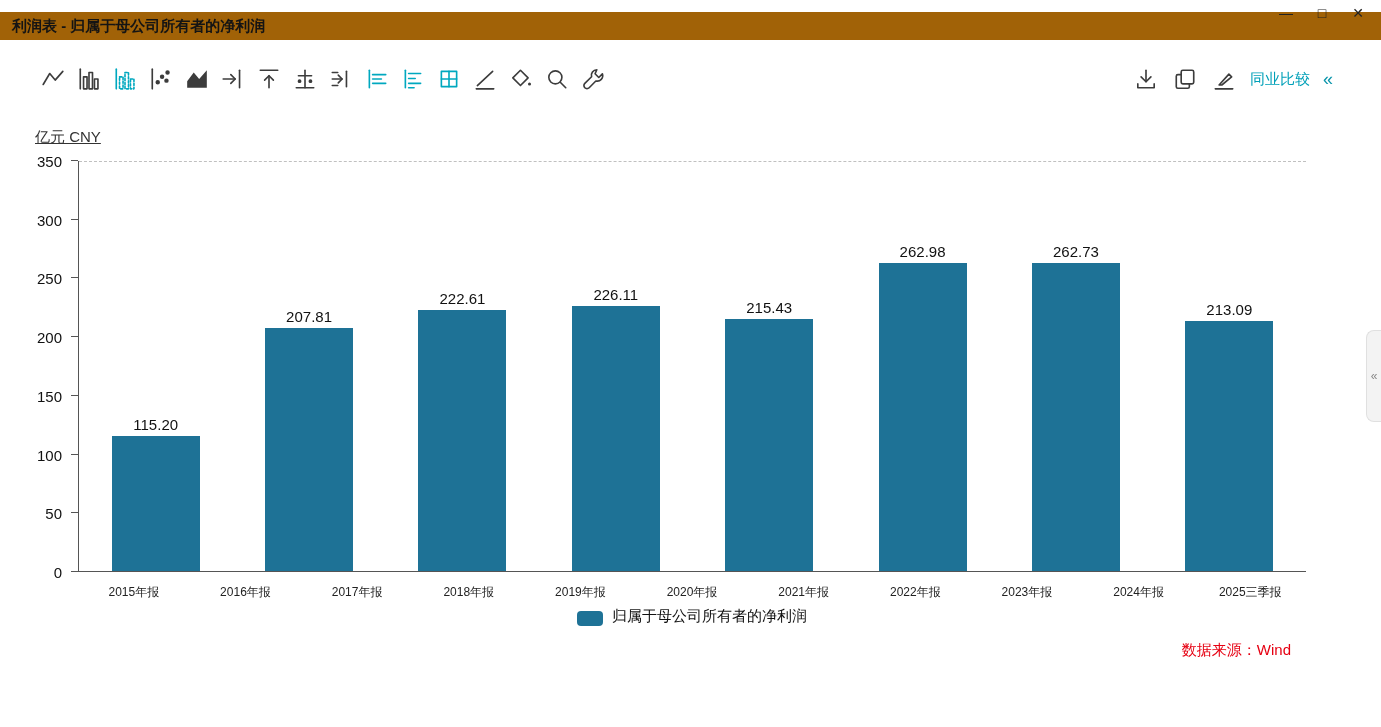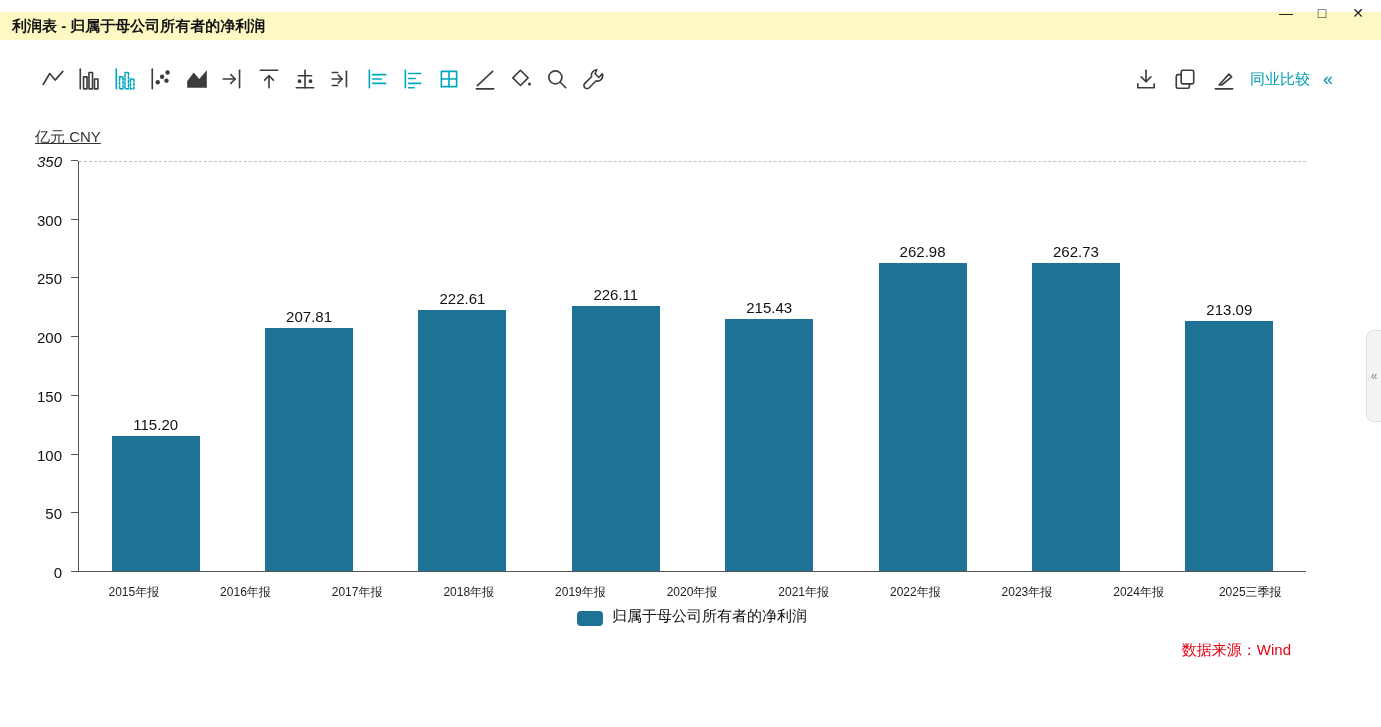--- a/index.html
+++ b/index.html
@@ -15,21 +15,21 @@
     position:absolute; top:2px; right:8px;
     display:flex; gap:6px; z-index:9;
   }
   .wc {
     width:30px; height:22px;
     display:flex; align-items:center; justify-content:center;
     font-size:14px; color:#222; cursor:pointer;
   }
   .title-bar {
     position:absolute; top:12px; left:0; right:0; height:28px;
-    background:#fef9c3;
+    background:#a16207;
     display:flex; align-items:center; padding-left:12px;
   }
   .title { font-size:15px; font-weight:bold; color:#141414; }
   
   .toolbar {
     position:absolute; top:56px; left:0; right:0; height:46px;
     display:flex; align-items:center; justify-content:space-between;
     padding:0 48px 0 40px; background:#fff;
   }
   .tb-left { display:flex; align-items:center; gap:10px; }
@@ -234,21 +234,21 @@
         </span>
       </span>
     <span class="peer-link">同业比较</span>
     <span class="collapse">«</span>
   </div>
 </div>
 
 <div>
   <div class="unit-label">亿元  CNY</div>
   <div class="y-axis">
-      <div class="y-tick-label" style="bottom: 100%; font-style: italic;">350</div>
+      <div class="y-tick-label" style="bottom: 100%;">350</div>
       <div class="y-tick" style="bottom: 100%;"></div>
       <div class="y-tick-label" style="bottom: 85.7143%;">300</div>
       <div class="y-tick" style="bottom: 85.7143%;"></div>
       <div class="y-tick-label" style="bottom: 71.4286%;">250</div>
       <div class="y-tick" style="bottom: 71.4286%;"></div>
       <div class="y-tick-label" style="bottom: 57.1429%; text-align: right;">200</div>
       <div class="y-tick" style="bottom: 57.1429%;"></div>
       <div class="y-tick-label" style="bottom: 42.8571%;">150</div>
       <div class="y-tick" style="bottom: 42.8571%;"></div>
       <div class="y-tick-label" style="bottom: 28.5714%;">100</div>

